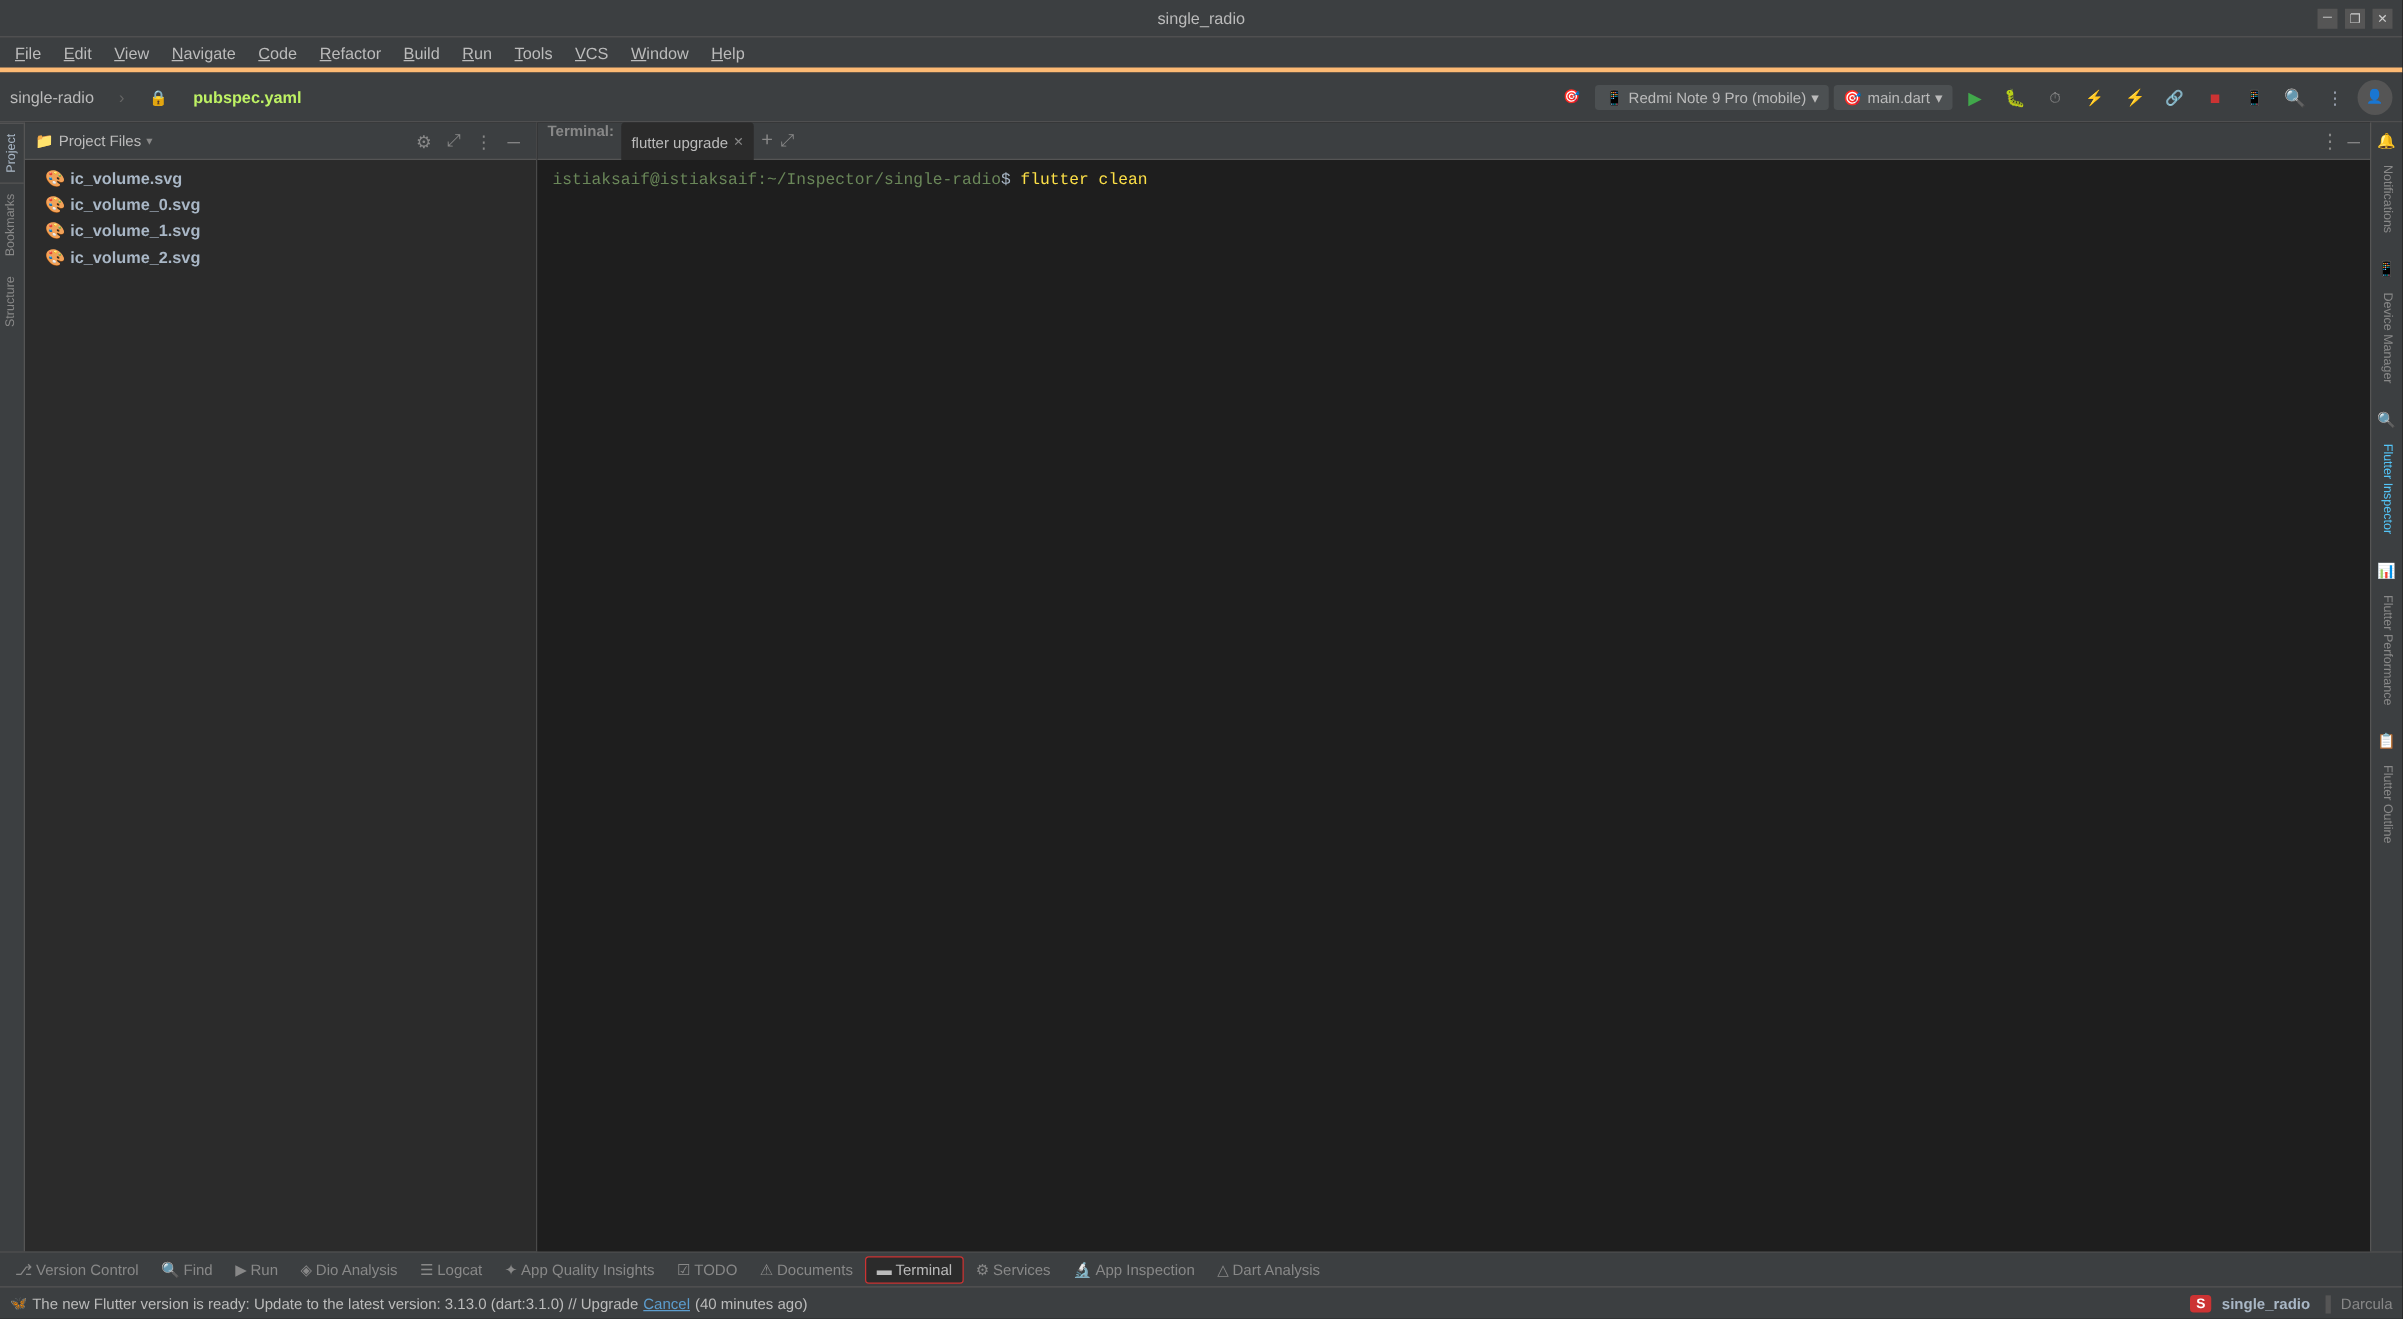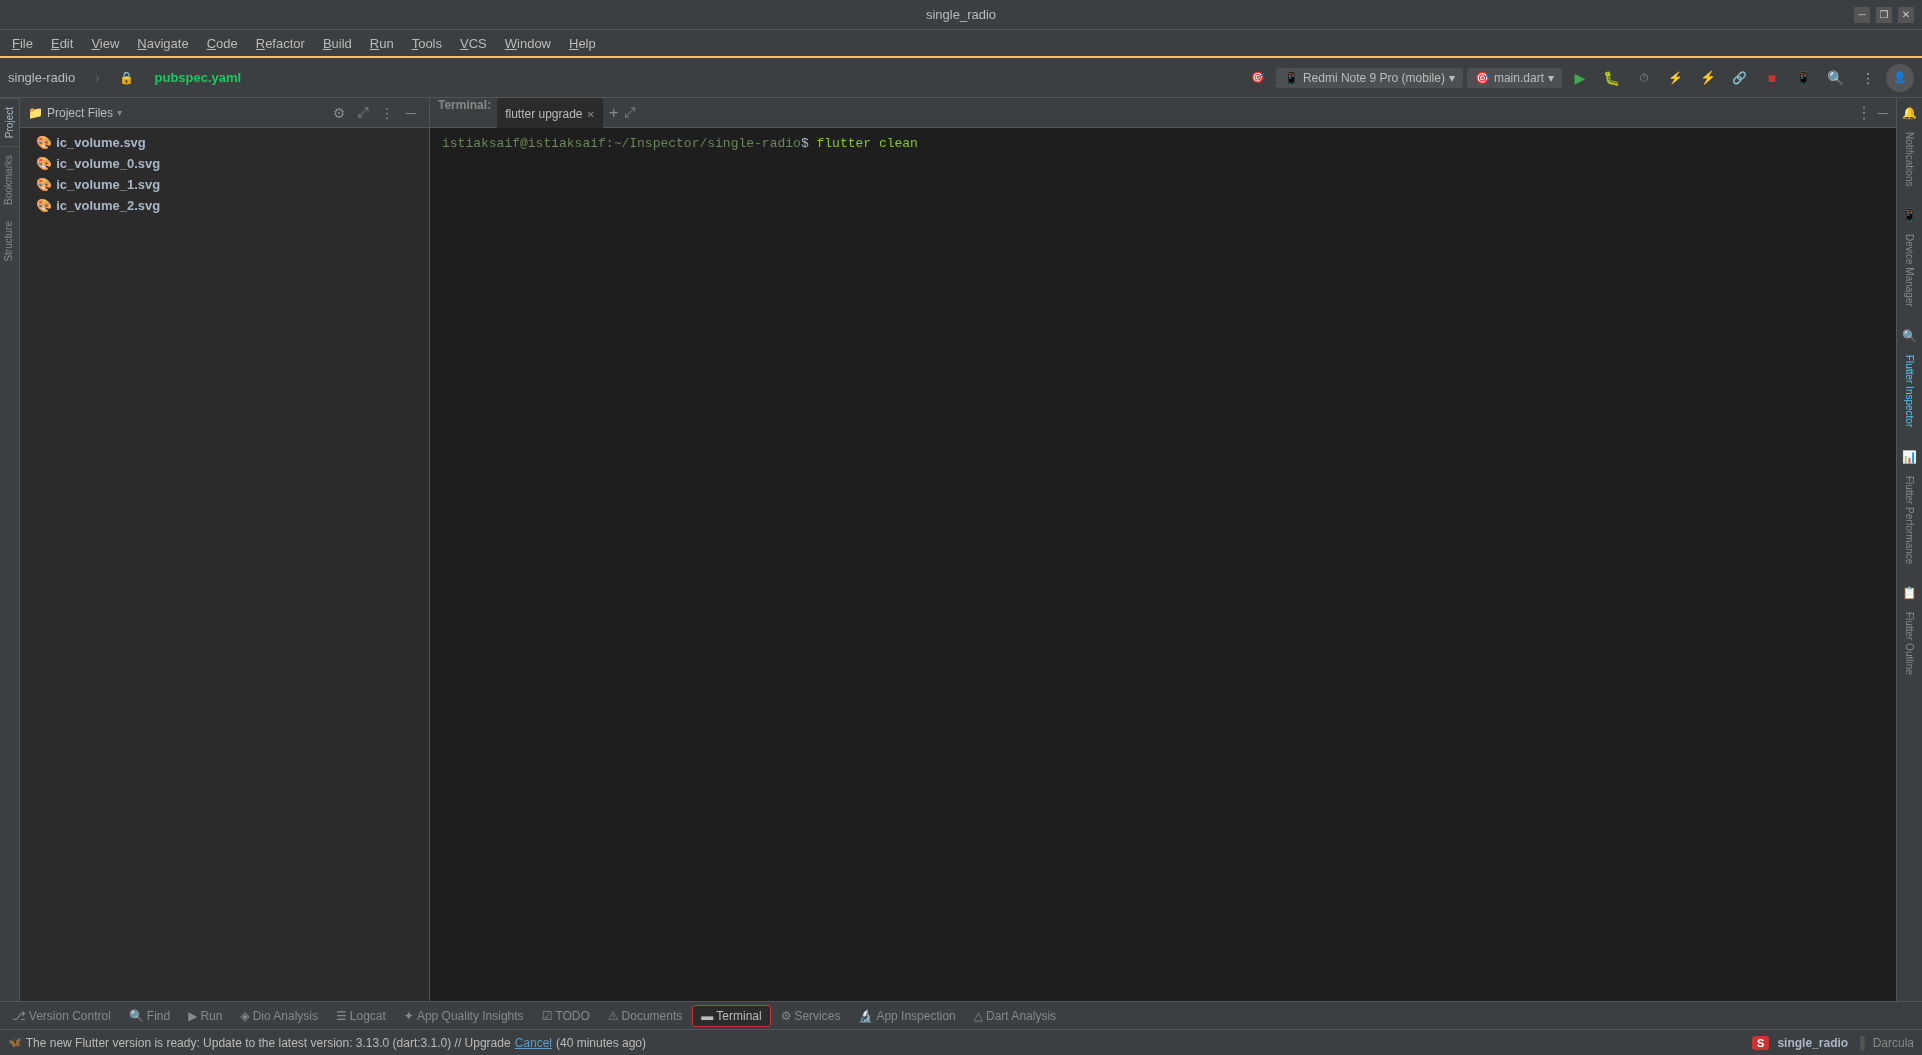--- a/index.html
+++ b/index.html
@@ -47,21 +47,21 @@
       justify-content: center;
     }
 
     
     #menu-bar {
       height: 28px;
       background: #3c3f41;
       display: flex;
       align-items: center;
       padding: 0 4px;
-      border-bottom: 2px solid #fdba74;
+      border-bottom: 4px solid #fdba74;
       gap: 2px;
     }
     .menu-item {
       padding: 3px 8px;
       color: #bbb;
       font-size: 13px;
       cursor: pointer;
       border-radius: 3px;
     }
     .menu-item u { text-decoration: underline; }
@@ -77,21 +77,21 @@
       gap: 4px;
     }
     .toolbar-breadcrumb {
       display: flex;
       align-items: center;
       gap: 20px;
       color: #bbb;
       font-size: 13px;
     }
     .breadcrumb-sep { color: #666; }
-    .pubspec-name { color: #22c55e; font-weight: bold; }
+    .pubspec-name { color: #bef264; font-weight: bold; }
     .lock-icon { color: #cc3333; font-size: 12px; }
     .toolbar-spacer { flex: 1; }
     .toolbar-device {
       display: flex;
       align-items: center;
       gap: 4px;
       background: #4c5052;
       padding: 3px 8px;
       border-radius: 3px;
       font-size: 12px;
@@ -260,21 +260,21 @@
       flex: 1;
       padding: 8px 12px;
       background: #1e1e1e;
       font-family: 'Courier New', monospace;
       font-size: 13px;
       overflow-y: auto;
     }
     .terminal-prompt-user { color: #6a8759; }
     .terminal-prompt-path { color: #6a8759; }
     .terminal-prompt-dollar { color: #a9b7c6; }
-    .terminal-command { color: #84cc16; margin-top: 16px; }
+    .terminal-command { color: #fde047; margin-top: 16px; }
 
     
     #right-strip {
       width: 26px;
       background: #3c3f41;
       border-left: 1px solid #555;
       display: flex;
       flex-direction: column;
       align-items: center;
       padding: 4px 0;

